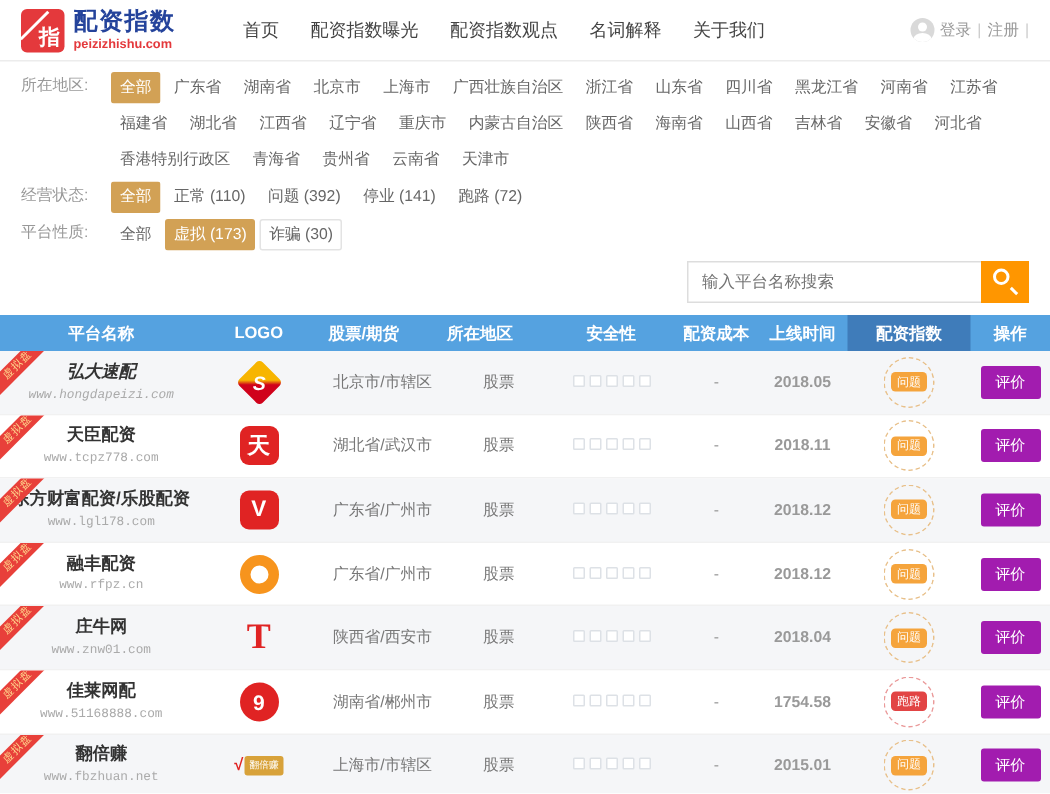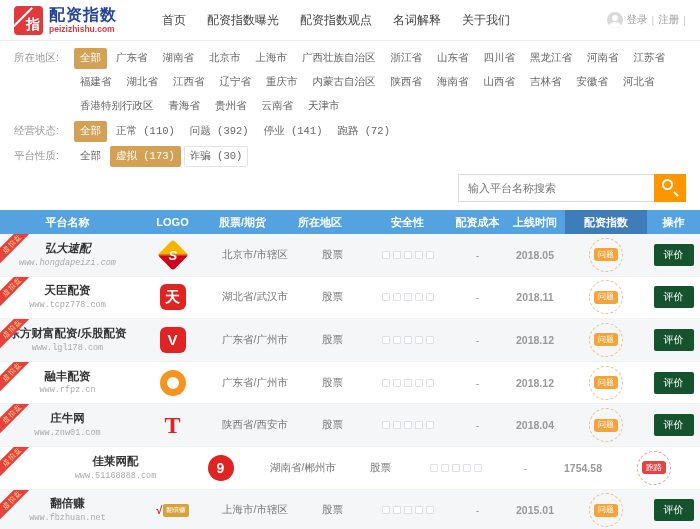--- a/index.html
+++ b/index.html
@@ -22,21 +22,21 @@
   .avatar{width:16px;height:16px;border-radius:50%;background:#d9d9d9;position:relative;overflow:hidden;flex:none;}
   .avatar::before{content:"";position:absolute;top:3px;left:5px;width:6px;height:6px;border-radius:50%;background:#fff;}
   .avatar::after{content:"";position:absolute;top:10px;left:2px;width:12px;height:8px;border-radius:50%;background:#fff;}
   .user .lnk{cursor:pointer;}
   .user .dv{color:#ccc;}
 
   
   .filters{padding:7px 14px 0;}
   .filter-row{display:flex;font-size:10.5px;line-height:17px;margin-bottom:4px;}
   .filter-label{color:#999;width:60px;flex:none;padding-top:1px;}
-  .filter-opts{display:flex;flex-wrap:wrap;column-gap:3px;row-gap:3px;flex:1;font-family:Liberation Mono, monospace;}
+  .filter-opts{display:flex;flex-wrap:wrap;column-gap:3px;row-gap:3px;flex:1;}
   .opt{color:#666;padding:1px 5px;cursor:pointer;border-radius:2px;border:1px solid transparent;white-space:nowrap;}
   .opt.selected{background:#d2a155;color:#fff;}
   .opt.boxed{border-color:#e3e3e3;background:#fff;}
 
   
   .search-row{display:flex;justify-content:flex-end;padding:3px 14px 8px;}
   .search-box{display:flex;}
   .search-input{width:196px;height:28px;border:1px solid #ddd;border-right:none;padding:0 9px;font-size:11px;color:#333;outline:none;font-family:inherit;}
   .search-btn{width:32px;height:28px;background:#ff9600;border:none;position:relative;cursor:pointer;}
   .mag{display:block;width:11px;height:11px;border:2px solid #fff;border-radius:50%;position:absolute;top:5px;left:8px;}
@@ -56,21 +56,21 @@
   .purl{font-size:8.5px;color:#aaa;font-family:"Liberation Mono","DejaVu Sans Mono",monospace;margin-top:2px;}
   .star{width:8px;height:8px;border:1px solid #dde1e6;display:inline-block;margin:0 1.5px;background:#fff;border-radius:1px;}
   .dash{color:#999;}
   .ptime{color:#999;font-weight:bold;}
   .badge{width:34px;height:34px;border-radius:50%;display:flex;align-items:center;justify-content:center;}
   .badge.problem{border:1px dashed #e8c08a;}
   .badge.runaway{border:1px dashed #ea9a9a;}
   .badge .pillb{color:#fff;font-size:8px;padding:2.5px 4px;border-radius:3px;line-height:1;white-space:nowrap;}
   .badge.problem .pillb{background:#f5a43c;}
   .badge.runaway .pillb{background:#e24444;}
-  .rate-btn{background:#14532d;color:#fff;font-size:10px;border:none;border-radius:2px;padding:4px 10px;cursor:pointer;font-family:inherit;}
+  .rate-btn{background:#a21caf;color:#fff;font-size:10px;border:none;border-radius:2px;padding:4px 10px;cursor:pointer;font-family:inherit;}
 
   
   .logo-diamond{width:22px;height:22px;transform:rotate(45deg);background:linear-gradient(135deg,#f7b500 45%,#d0021b 55%);
     display:flex;align-items:center;justify-content:center;border-radius:3px;}
   .logo-diamond span{transform:rotate(-45deg);color:#fff;font-weight:bold;font-size:13px;font-style:italic;}
   .logo-square{width:26px;height:26px;background:#e02323;border-radius:6px;color:#fff;font-weight:bold;font-size:15px;
     display:flex;align-items:center;justify-content:center;}
   .logo-ring{width:26px;height:26px;border-radius:50%;border:7px solid #f7941d;background:#fff;}
   .logo-bull{color:#e02323;font-weight:bold;font-size:24px;font-family:"Liberation Serif","DejaVu Serif",serif;line-height:1;}
   .logo-circle{width:26px;height:26px;border-radius:50%;color:#fff;font-weight:bold;font-size:14px;
@@ -349,21 +349,21 @@
             <div class="badge problem">
               <span class="pillb">问题</span>
             </div>
           </div>
           <div class="cell" style="width: 53px;">
             <button class="rate-btn">评价</button>
           </div>
         </div>
         <div class="row">
           <span class="ribbon">虚拟盘</span>
-          <div class="cell" style="width: 135px; margin-left: 48px;">
+          <div class="cell" style="width: 135px;">
             <div class="pname">佳莱网配</div>
             <div class="purl">www.51168888.com</div>
           </div>
           <div class="cell" style="width: 75px;">
             <div class="logo-circle" style="background: rgb(224, 35, 35);">9</div>
           </div>
           <div class="cell" style="width: 90px;">
             <span>湖南省/郴州市</span>
           </div>
           <div class="cell" style="width: 65px;">

